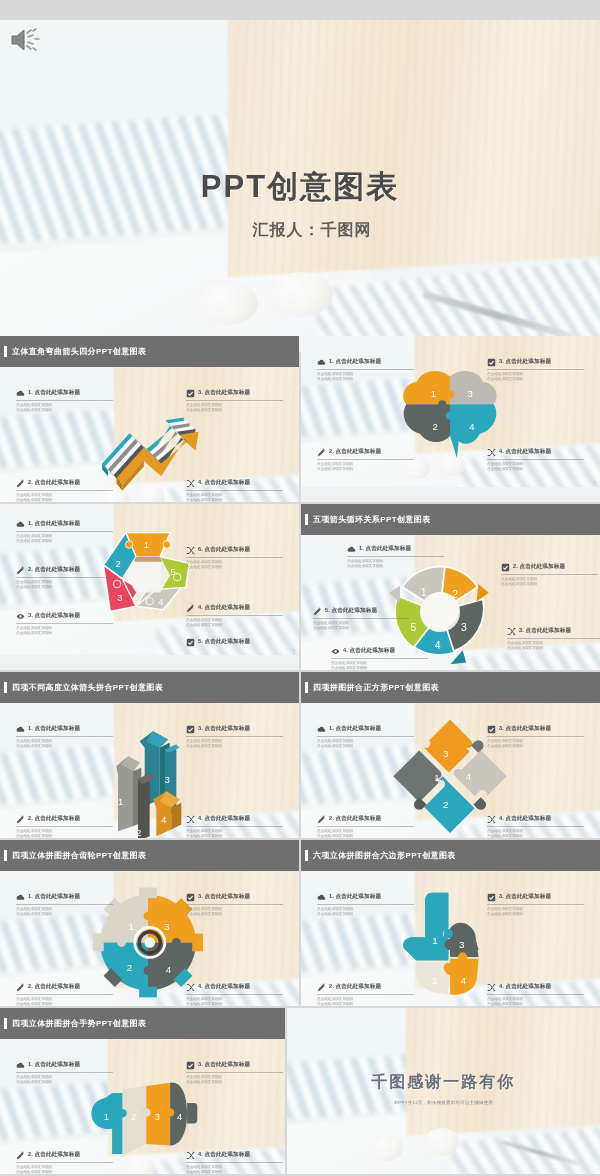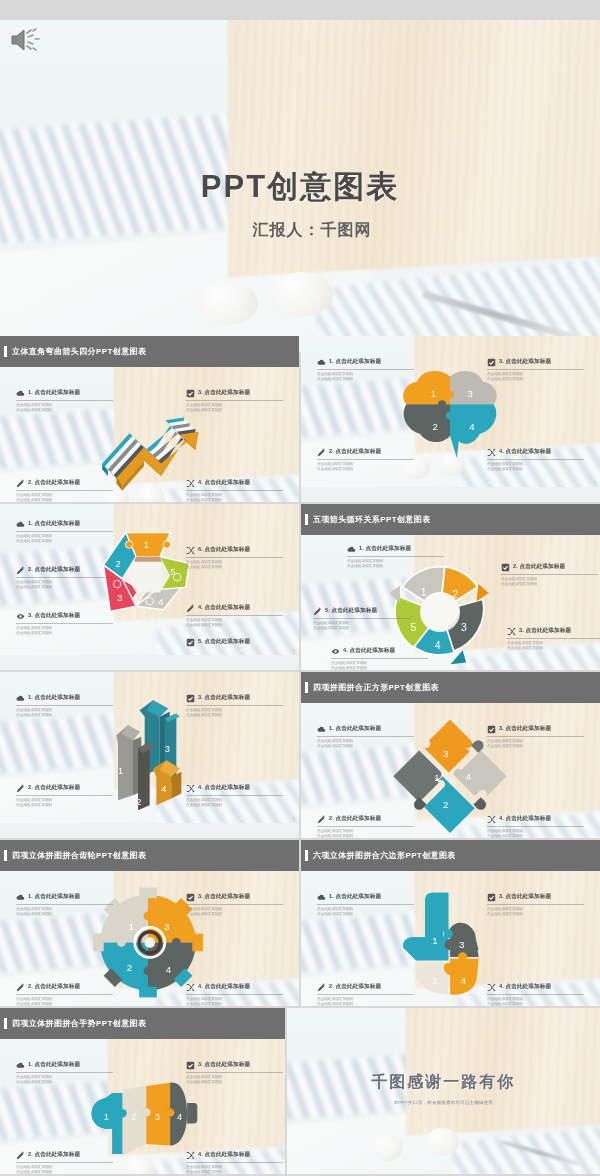--- a/index.html
+++ b/index.html
@@ -562,20 +562,24 @@
             <div class="sub">点击此处添加文字说明</div>
           </div>
           <div class="pgnum">4</div>
         </div>
       </div>
     </div>
 
     <div class="row">
 
       <div class="thumb">
+        <div class="hdr">
+          <div class="accent"></div>
+          <div class="htxt">四项不同高度立体箭头拼合PPT创意图表</div>
+        </div>
         <div class="body">
           <div class="photo">
             <div class="sky"></div>
               <div class="stripes"></div>
               <div class="paper"></div>
             <div class="wood"></div>
               <div class="stripes2"></div>
               <div class="veil"></div>
           </div>
           <div class="stage">

